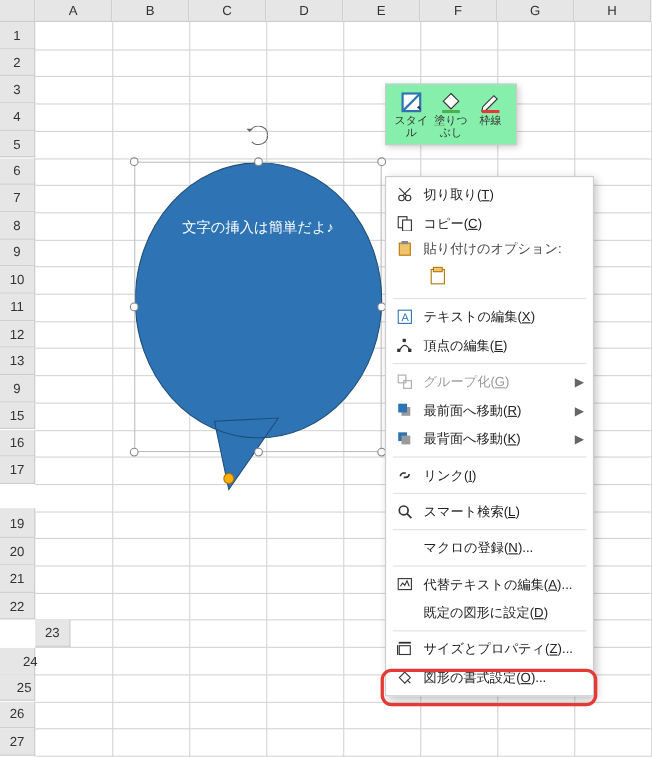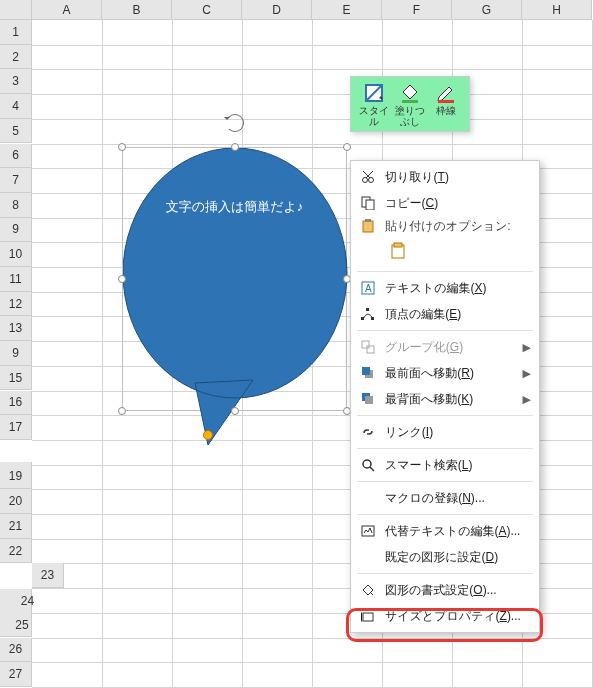--- a/index.html
+++ b/index.html
@@ -377,30 +377,30 @@
     <span class="ctx-text"><span>代替テキストの編集</span>(<span class="u">A</span>)...</span>
   </div>
   <div class="ctx-item">
     <span class="ctx-icon"></span>
     <span class="ctx-text"><span>既定の図形に設定</span>(<span class="u">D</span>)</span>
   </div>
   <div class="ctx-sep"></div>
   <div class="ctx-item">
     <span class="ctx-icon">
         <svg width="14" height="14">
+          <rect x="2" y="4" width="10" height="8" fill="none" stroke="#333"></rect>
+          <path d="M2 2v-1h10v1M1 4h-1v8h1" stroke="#333"></path>
+        </svg>
+      </span>
+    <span class="ctx-text"><span>サイズとプロパティ</span>(<span class="u">Z</span>)...</span>
+  </div>
+  <div class="ctx-item">
+    <span class="ctx-icon">
+        <svg width="14" height="14">
           <path d="M7 2l5 5-5 5-5-5z" fill="#fff" stroke="#333"></path>
           <path d="M9 9l3 3" stroke="#333"></path>
         </svg>
       </span>
     <span class="ctx-text"><span>図形の書式設定</span>(<span class="u">O</span>)...</span>
   </div>
-  <div class="ctx-item">
-    <span class="ctx-icon">
-        <svg width="14" height="14">
-          <rect x="2" y="4" width="10" height="8" fill="none" stroke="#333"></rect>
-          <path d="M2 2v-1h10v1M1 4h-1v8h1" stroke="#333"></path>
-        </svg>
-      </span>
-    <span class="ctx-text"><span>サイズとプロパティ</span>(<span class="u">Z</span>)...</span>
-  </div>
 </div>
 
 <div class="highlight-box" style="left:346px; top:608px; width:197px; height:34px;"></div>
 
 </body></html>

